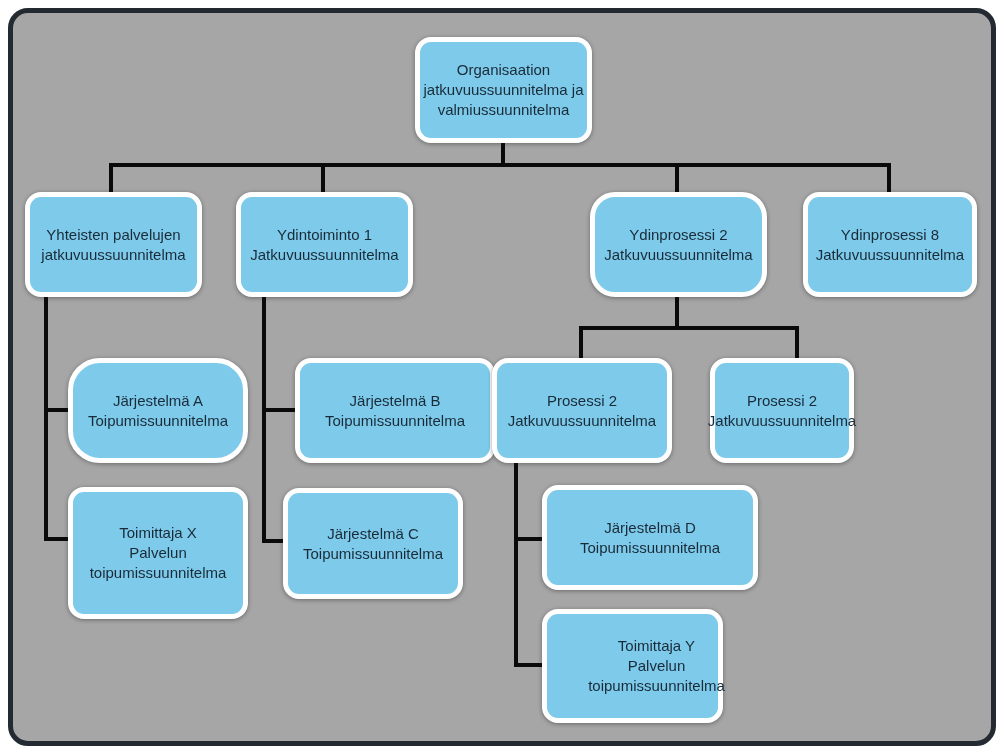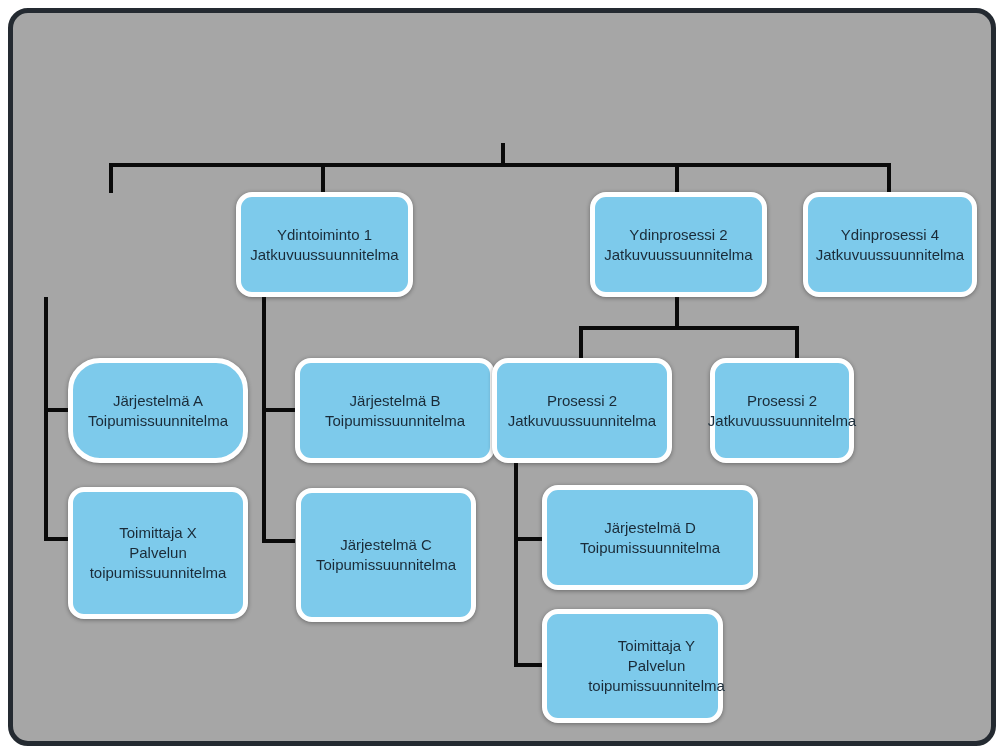--- a/index.html
+++ b/index.html
@@ -71,42 +71,47 @@
 
   <div class="conn" style="left:675px; top:297px; width:4px; height:33px;"></div>
   <div class="conn" style="left:579px; top:326px; width:220px; height:4px;"></div>
   <div class="conn" style="left:579px; top:326px; width:4px; height:32px;"></div>
   <div class="conn" style="left:795px; top:326px; width:4px; height:32px;"></div>
 
   <div class="conn" style="left:514px; top:463px; width:4px; height:204px;"></div>
   <div class="conn" style="left:514px; top:537px; width:28px; height:4px;"></div>
   <div class="conn" style="left:514px; top:663px; width:28px; height:4px;"></div>
 
+  <div class="node" style="left:415px; top:37px;  width:177px; height:106px;">Organisaation
+jatkuvuussuunnitelma ja
+valmiussuunnitelma</div>
 
+  <div class="node" style="left:25px;  top:192px; width:177px; height:105px;">Yhteisten palvelujen
+jatkuvuussuunnitelma</div>
 
   <div class="node" style="left:236px; top:192px; width:177px; height:105px;">Ydintoiminto 1
 Jatkuvuussuunnitelma</div>
 
-  <div class="node" style="left:590px; top:192px; width:177px; height:105px;">Ydinprosessi 2
+  <div class="node" style="left:590px; top:192px; width:177px; height:105px;border-radius:25px;">Ydinprosessi 2
 Jatkuvuussuunnitelma</div>
 
-  <div class="node" style="left:803px; top:192px; width:174px; height:105px;">Ydinprosessi 4
+  <div class="node" style="left:803px; top:192px; width:174px; height:105px;">Ydinprosessi 8
 Jatkuvuussuunnitelma</div>
 
   <div class="node" style="left:68px;  top:358px; width:180px; height:105px;border-radius:32px;">Järjestelmä A
 Toipumissuunnitelma</div>
 
   <div class="node" style="left:68px;  top:487px; width:180px; height:132px;">Toimittaja X
 Palvelun
 toipumissuunnitelma</div>
 
   <div class="node" style="left:295px; top:358px; width:200px; height:105px;">Järjestelmä B
 Toipumissuunnitelma</div>
 
-  <div class="node" style="left:296px; top:488px; width:180px; height:134px;">Järjestelmä C
+  <div class="node" style="left:283px; top:488px; width:180px; height:111px;">Järjestelmä C
 Toipumissuunnitelma</div>
 
   <div class="node" style="left:492px; top:358px; width:180px; height:105px;">Prosessi 2
 Jatkuvuussuunnitelma</div>
 
   <div class="node" style="left:710px; top:358px; width:144px; height:105px;">Prosessi 2
 Jatkuvuussuunnitelma</div>
 
   <div class="node" style="left:542px; top:485px; width:216px; height:105px;">Järjestelmä D
 Toipumissuunnitelma</div>

